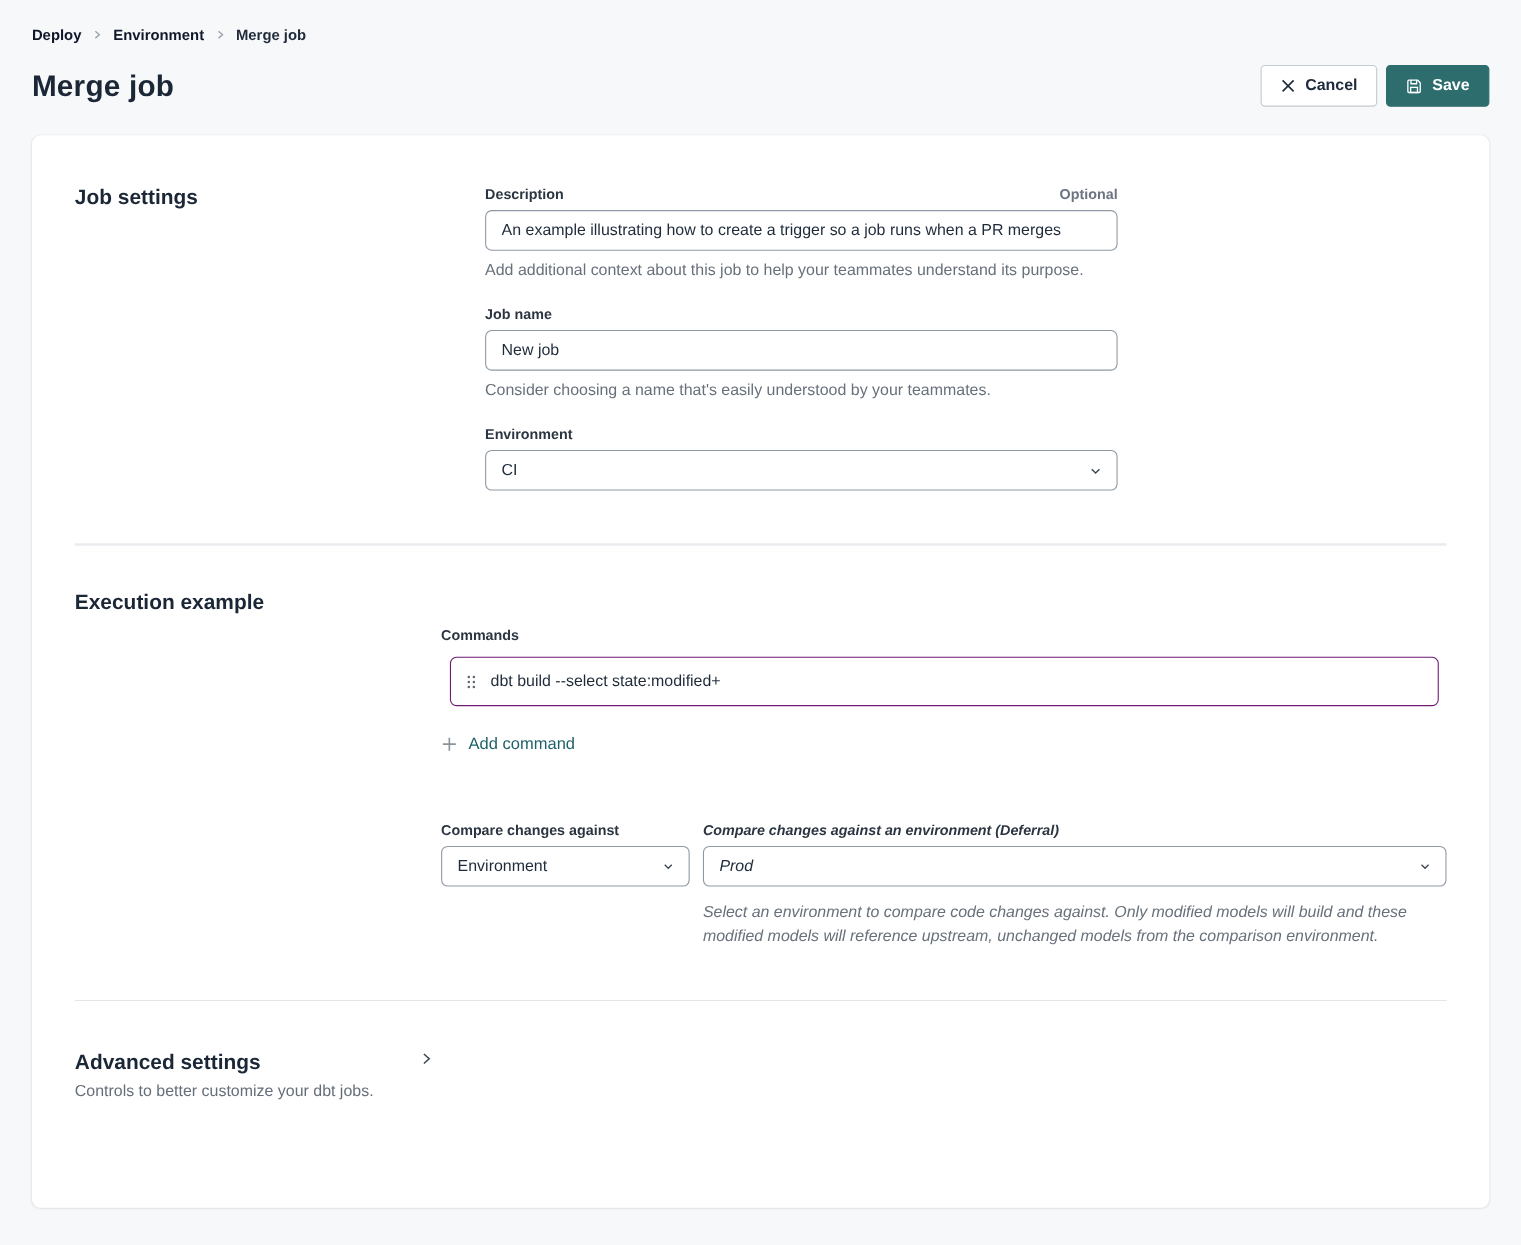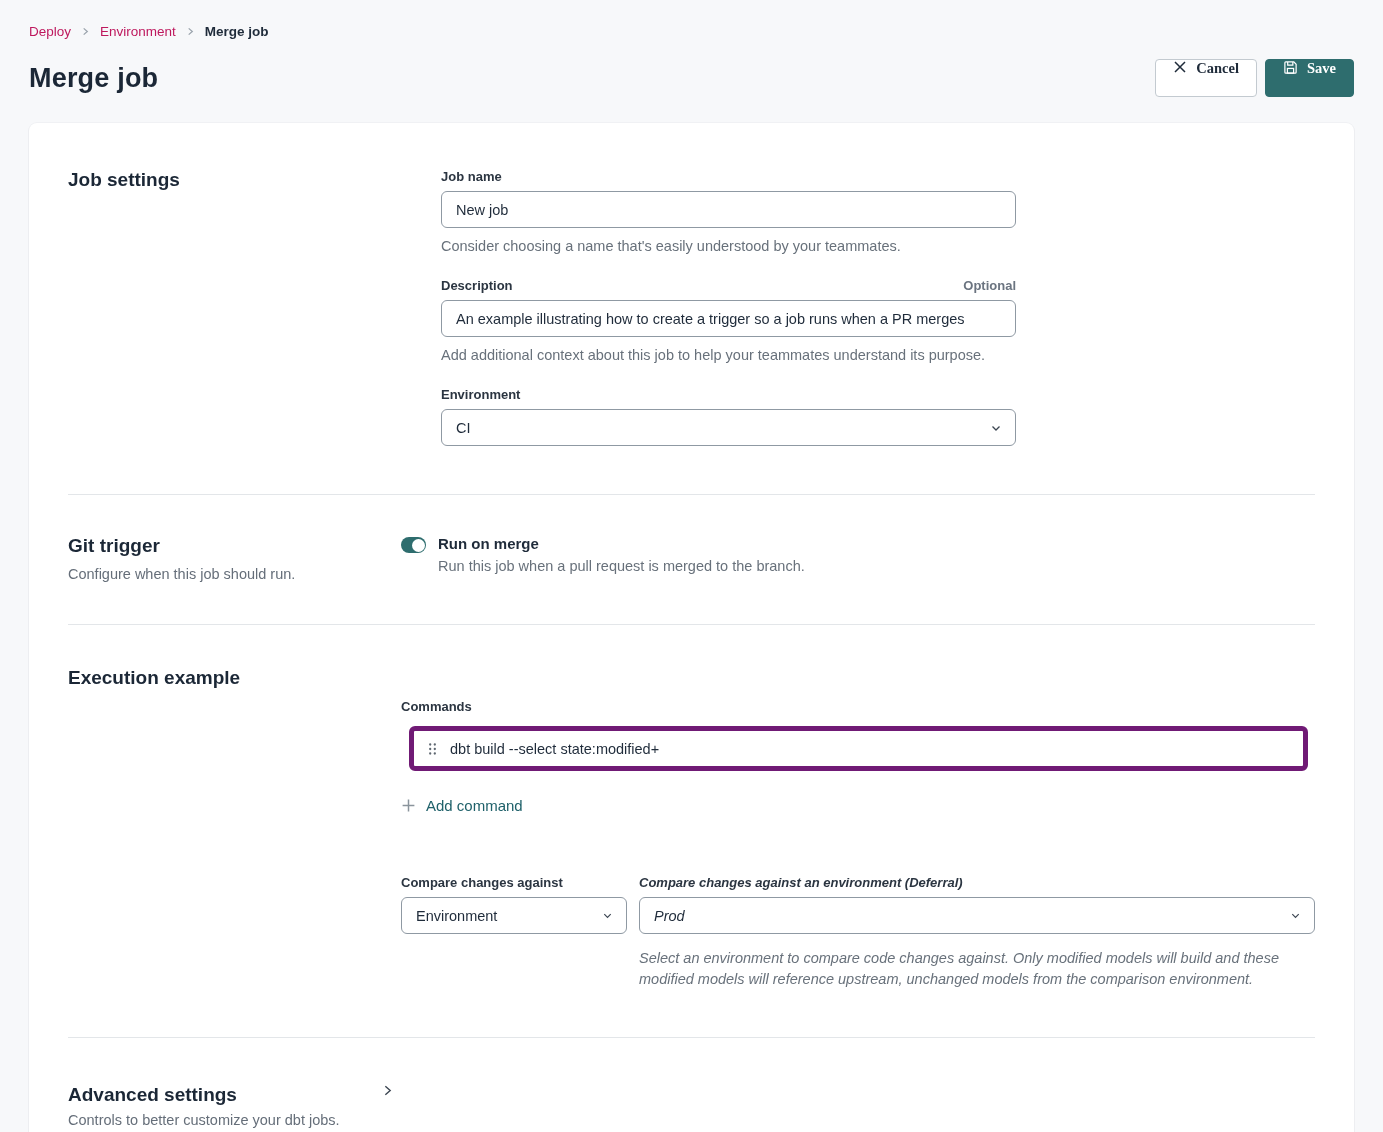--- a/index.html
+++ b/index.html
@@ -7,30 +7,30 @@
   body {
     background:#f7f8fa;
     font-family:"Liberation Sans","DejaVu Sans",sans-serif;
     color:#1f2b3a;
     overflow:hidden;
   }
   .page { padding:24px 29px 0; }
 
   
   .breadcrumb { display:flex; align-items:center; gap:10px; font-size:13.5px; }
-  .crumb { color:#be185d; font-weight:400; cursor:pointer; }
+  .crumb { color:#0f172a; font-weight:700; cursor:pointer; }
   .crumb.current { color:#1f2b3a; font-weight:700; cursor:default; }
   .crumb-sep { color:#9aa3ac; display:flex; align-items:center; }
 
   
   .header-row { display:flex; justify-content:space-between; align-items:center; margin-top:20px; }
   .page-title { font-size:27px; font-weight:700; letter-spacing:.2px; color:#1b2736; }
   .header-actions { display:flex; gap:8px; }
-  .btn { display:inline-flex; gap:9px; height:38px; padding:0 17px;
-         border-radius:4px; font-size:14.5px; font-weight:600; cursor:pointer; border:1px solid transparent;font-family:Liberation Serif, serif; }
+  .btn { display:inline-flex; align-items:center; gap:9px; height:38px; padding:0 17px;
+         border-radius:4px; font-size:14.5px; font-weight:600; cursor:pointer; border:1px solid transparent; }
   .btn-secondary { background:#ffffff; border-color:#c3cad0; color:#1f2b3a; }
   .btn-primary { background:#2e6d6e; color:#ffffff; border-color:#2e6d6e; }
   .btn svg { display:block; }
 
   
   .card { margin-top:26px; background:#ffffff; border-radius:8px;
           box-shadow:0 1px 2px rgba(23,38,56,.06), 0 0 0 1px rgba(23,38,56,.03);
           padding:22px 39px 50px; min-height:975px; }
 
   .section { display:grid; grid-template-columns:333px 1fr; }
@@ -64,21 +64,21 @@
             flex:0 0 auto; margin-top:2px; cursor:pointer; }
   .toggle .knob { position:absolute; top:1.5px; right:1.5px; width:13px; height:13px;
                   border-radius:50%; background:#ffffff; }
   .toggle-label { font-size:15px; font-weight:700; color:#1f2b3a; }
   .toggle-help { font-size:14.5px; color:#68717b; margin-top:6px; }
 
   
   .sec-exec { padding:42px 0 48px; }
   .commands-label { font-size:13px; font-weight:700; color:#2b3541;margin-top:32px; }
   .command-row { margin-top:12px; margin-left:8px; width:899px; height:45px;
-                 border:5px solid #701a75; border-radius:6px; background:#fff;
+                 border:1px solid #701a75; border-radius:6px; background:#fff;
                  display:flex; align-items:center; gap:13px; padding:0 14px; }
   .drag-handle { display:flex; cursor:grab; color:#5d6670; }
   .command-text { font-size:14.5px; color:#1f2b3a; }
   .add-command { margin-top:26px; display:inline-flex; align-items:center; gap:10px; cursor:pointer; }
   .add-command .plus { color:#8a949c; display:flex; }
   .add-command .link-text { font-size:15px; color:#1f616a; font-weight:400; }
 
   .compare-row { display:flex; gap:12px; margin-top:58px; }
   .compare-col-1 { width:226px; flex:0 0 auto; }
   .compare-col-2 { flex:1;font-style:italic; }
@@ -136,70 +136,53 @@
 
   <div class="card">
 
     <div class="section sec-job">
       <div>
         <h2 class="section-title">Job settings</h2>
       </div>
       <div>
         <div class="field">
           <div class="field-label-row">
+            <label class="field-label">Description</label>
+            <span class="optional">Optional</span>
+          </div>
+          <input class="text-input" type="text" value="An example illustrating how to create a trigger so a job runs when a PR merges" style="">
+          <div class="field-help">Add additional context about this job to help your teammates understand its purpose.</div>
+        </div>
+
+        <div class="field">
+          <div class="field-label-row">
             <label class="field-label">Job name</label>
           </div>
           <input class="text-input" type="text" value="New job" style="">
           <div class="field-help">Consider choosing a name that's easily understood by your teammates.</div>
-        </div>
-
-        <div class="field">
-          <div class="field-label-row">
-            <label class="field-label">Description</label>
-            <span class="optional">Optional</span>
-          </div>
-          <input class="text-input" type="text" value="An example illustrating how to create a trigger so a job runs when a PR merges" style="">
-          <div class="field-help">Add additional context about this job to help your teammates understand its purpose.</div>
         </div>
 
         <div class="field">
           <div class="field-label-row">
             <label class="field-label">Environment</label>
           </div>
           <div class="select">
             <span>CI</span>
             <span class="chev">
               <svg width="12" height="12" viewBox="0 0 12 12">
                   <path d="M2.5 4.5 L6 8 L9.5 4.5" fill="none" stroke="currentColor" stroke-width="1.3"></path>
                 </svg>
             </span>
           </div>
         </div>
       </div>
     </div>
 
     <hr class="divider">
 
-    <div class="section sec-git">
-      <div>
-        <h2 class="section-title">Git trigger</h2>
-        <div class="section-sub">Configure when this job should run.</div>
-      </div>
-      <div>
-        <div class="toggle-row">
-          <div class="toggle">
-            <div class="knob"></div>
-          </div>
-          <div>
-            <div class="toggle-label">Run on merge</div>
-            <div class="toggle-help">Run this job when a pull request is merged to the branch.</div>
-          </div>
-        </div>
-      </div>
-    </div>
 
     <hr class="divider">
 
     <div class="section sec-exec">
       <div>
         <h2 class="section-title">Execution example</h2>
       </div>
       <div>
         <div class="commands-label">Commands</div>
 

